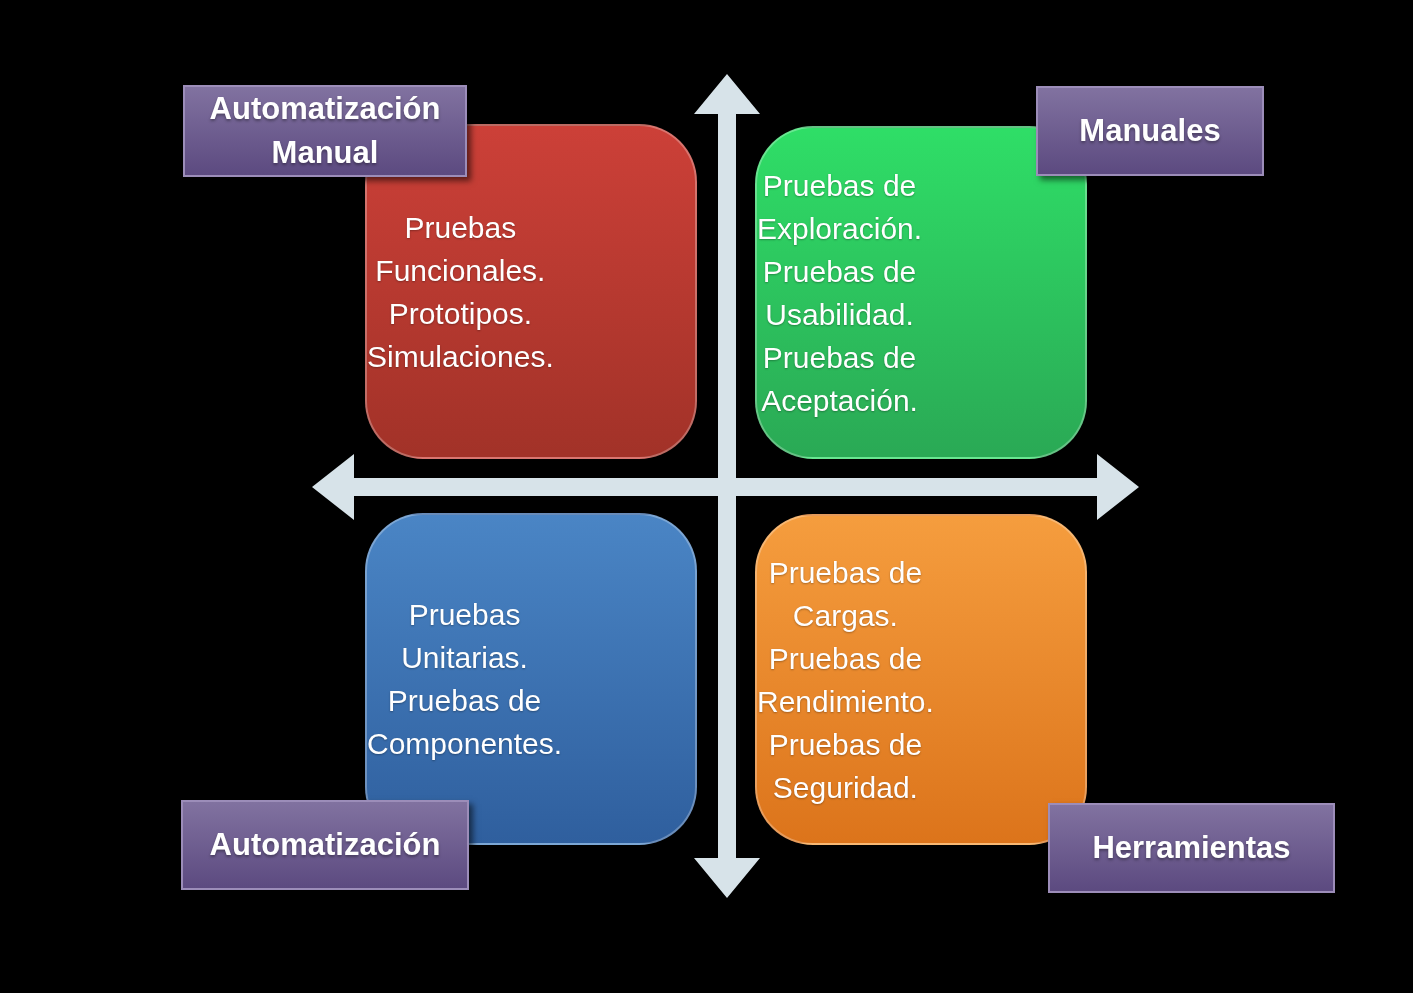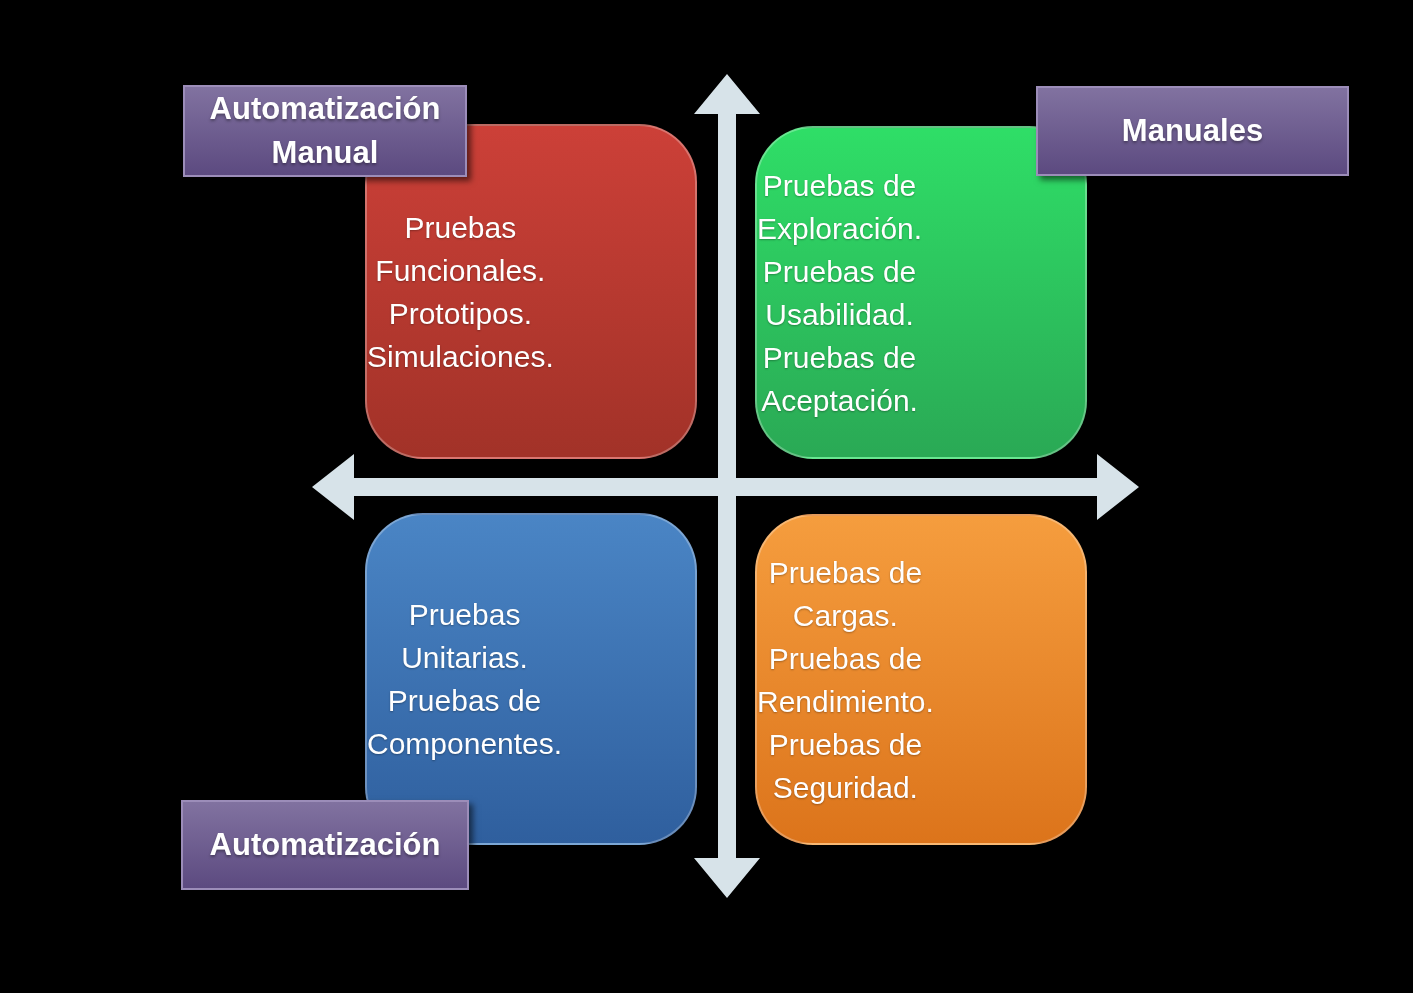--- a/index.html
+++ b/index.html
@@ -54,21 +54,21 @@
     text-align: center;
     color: #ffffff;
     font-weight: 700;
     font-size: 31px;
     line-height: 44px;
     white-space: pre-line;
     text-shadow: 0 2px 3px rgba(0,0,0,0.35);
     box-shadow: 4px 4px 6px rgba(0,0,0,0.55);
   }
   .lbl-tl { left:183px;  top:85px;  width:284px; height:92px; }
-  .lbl-tr { left:1036px; top:86px;  width:313px; height:90px; }
+  .lbl-tr { left:1036px; top:86px;  width:228px; height:90px; }
   .lbl-bl { left:181px;  top:800px; width:288px; height:90px; }
   .lbl-br { left:1048px; top:803px; width:287px; height:90px; }
 </style>
 </head>
 <body>
 
 <div id="canvas">
 
   <svg id="axes" width="1413" height="993" viewBox="0 0 1413 993">
     <polygon fill="#D7E3E9" points="727,74 760,114 736,114 736,858 760,858 727,898 694,858 718,858 718,114 694,114"></polygon>
@@ -113,14 +113,17 @@
   </div>
 
   <div class="axis-label lbl-tr">
     <span>Manuales</span>
   </div>
 
   <div class="axis-label lbl-bl">
     <span>Automatización</span>
   </div>
 
+  <div class="axis-label lbl-br">
+    <span>Herramientas</span>
+  </div>
 
 </div>
 
 </body></html>

